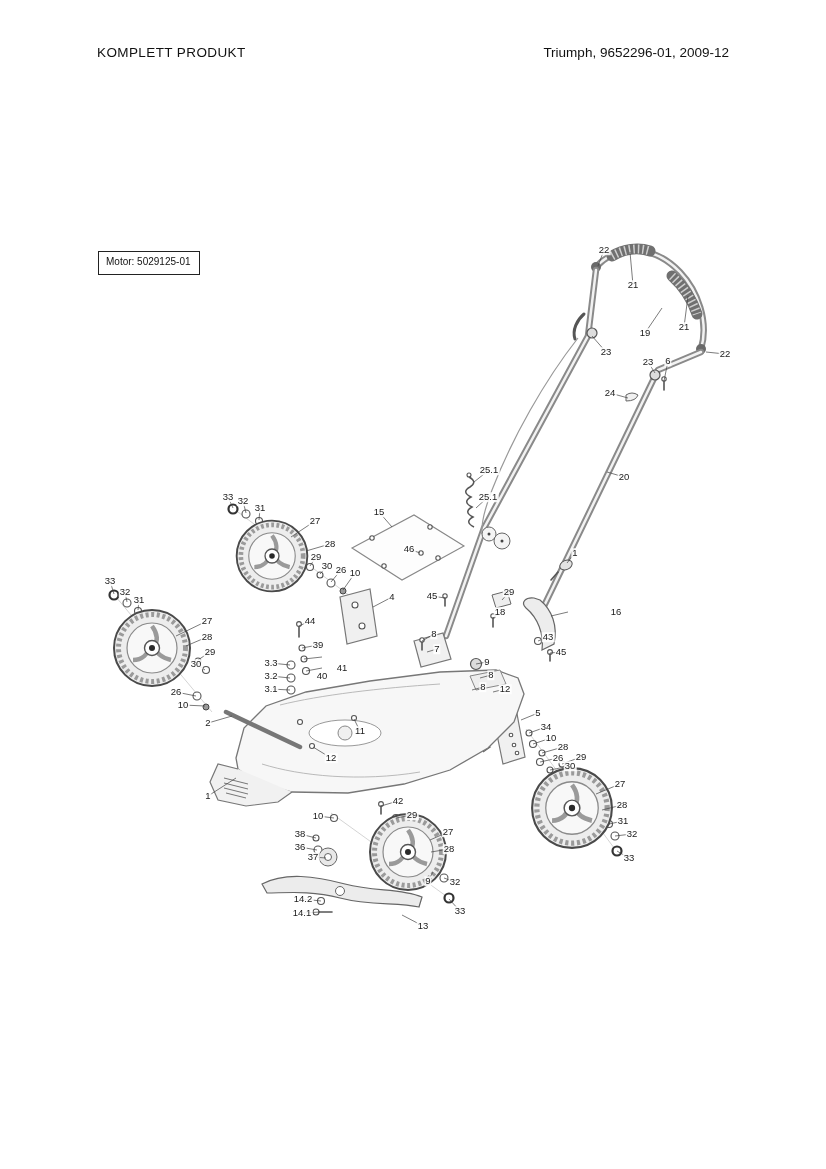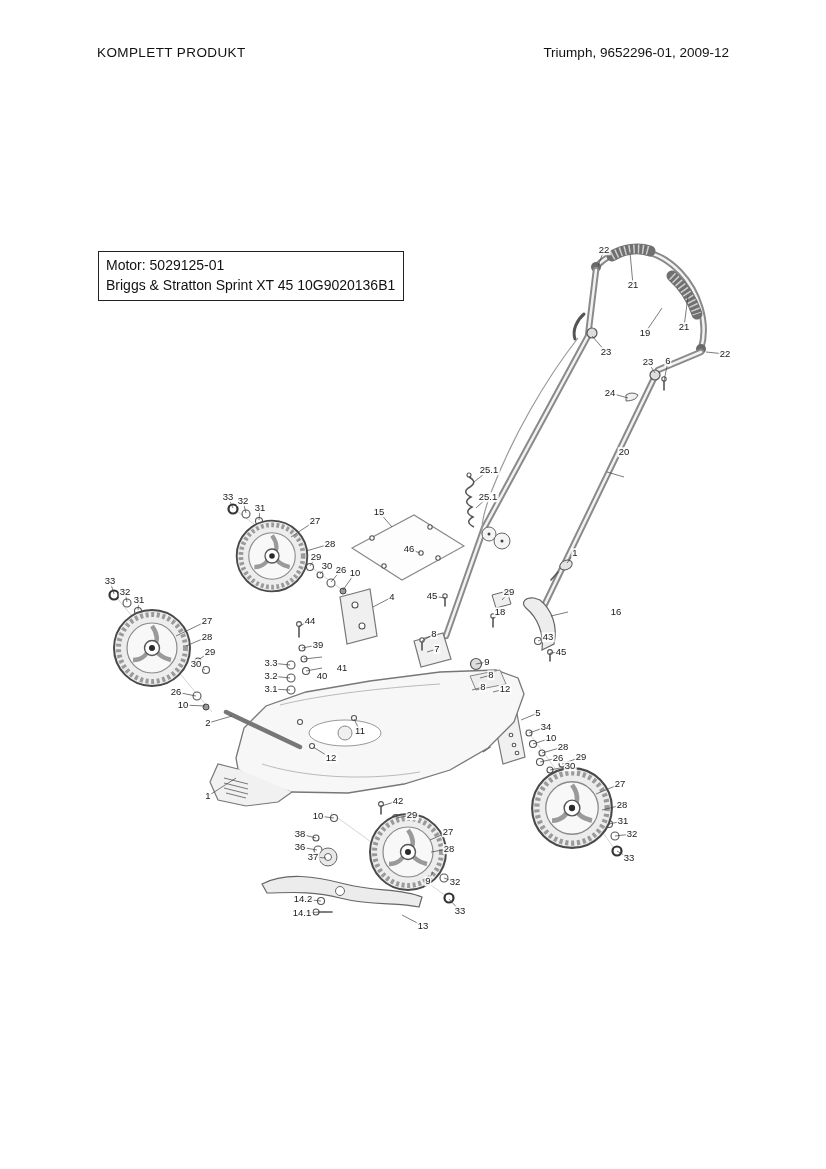--- a/index.html
+++ b/index.html
@@ -1,21 +1,21 @@
 <!DOCTYPE html>
 <html><head>
 <meta charset="utf-8">
 <style>
   html,body{margin:0;padding:0;background:#fff;}
   .page{position:relative;width:826px;height:1169px;background:#ffffff;
         font-family:"Liberation Sans",sans-serif;color:#111;overflow:hidden;}
   .hdr-title{position:absolute;left:97px;top:45px;font-size:13.5px;letter-spacing:.4px;}
   .hdr-ref{position:absolute;right:97px;top:45px;font-size:13.5px;}
   .motor-box{position:absolute;left:98px;top:251px;border:1px solid #222;
-             padding:3px 8px 4px 7px;font-size:14px;line-height:1.45;background:#fff;}
+             padding:3px 8px 4px 7px;font-size:10px;line-height:1.45;background:#fff;}
   svg.diagram{position:absolute;left:0;top:0;}
   #callout-layer{position:absolute;left:0;top:0;width:826px;height:1169px;pointer-events:none;}
   .callout{position:absolute;transform:translate(-50%,-50%);font-size:9.5px;line-height:1;
            color:#1a1a1a;background:rgba(255,255,255,.88);padding:0 1px;white-space:nowrap;}
   
   .tube{stroke:#8a8a8a;stroke-width:6.5;fill:none;stroke-linecap:round;stroke-linejoin:round;}
   .tubeHi{stroke:#f2f2f2;stroke-width:2.5;fill:none;stroke-linecap:round;stroke-linejoin:round;}
   .w{fill:#fff;stroke:#555;stroke-width:1.1;}
   .ring{fill:#fff;stroke:#333;stroke-width:2.2;}
   .knob{fill:#ddd;stroke:#555;stroke-width:1.2;}
@@ -27,21 +27,20 @@
 </head>
 <body>
 
 <div class="page">
 
   <span class="hdr-title">KOMPLETT PRODUKT</span>
   <span class="hdr-ref">Triumph, 9652296-01, 2009-12</span>
 
   <div class="motor-box">
     <div>Motor: 5029125-01</div>
-    <div>Briggs &amp; Stratton Sprint XT 45 10G9020136B1</div>
   </div>
 
   <svg class="diagram" width="826" height="1169" viewBox="0 0 826 1169" xmlns="http://www.w3.org/2000/svg">
     <defs>
       <g id="wheel">
         <circle r="38" fill="#ededed" stroke="#4a4a4a" stroke-width="2"></circle>
         <circle r="33.5" fill="none" stroke="#9a9a9a" stroke-width="5" stroke-dasharray="3 2.6"></circle>
         <circle r="25" fill="#f8f8f8" stroke="#8a8a8a" stroke-width="1.2"></circle>
         <path d="M0,-22 C6,-14 6,-6 2,-2 M19,12 C10,10 4,5 2,-2 M-19,12 C-10,12 -4,6 -2,-2" stroke="#9a9a9a" stroke-width="4.5" fill="none"></path>
         <circle r="7.5" fill="#fff" stroke="#555" stroke-width="1.4"></circle>
@@ -326,21 +325,21 @@
   <div id="callout-layer">
       <span class="callout" style="left: 604px; top: 250px;">22</span>
       <span class="callout" style="left: 633px; top: 285px;">21</span>
       <span class="callout" style="left: 645px; top: 333px;">19</span>
       <span class="callout" style="left: 684px; top: 327px;">21</span>
       <span class="callout" style="left: 725px; top: 354px;">22</span>
       <span class="callout" style="left: 606px; top: 352px;">23</span>
       <span class="callout" style="left: 648px; top: 362px;">23</span>
       <span class="callout" style="left: 668px; top: 361px;">6</span>
       <span class="callout" style="left: 610px; top: 393px;">24</span>
-      <span class="callout" style="left: 624px; top: 452px;">20</span>
+      <span class="callout" style="left: 624px; top: 477px;">20</span>
       <span class="callout" style="left: 489px; top: 470px;">25.1</span>
       <span class="callout" style="left: 488px; top: 497px;">25.1</span>
       <span class="callout" style="left: 379px; top: 512px;">15</span>
       <span class="callout" style="left: 409px; top: 549px;">46</span>
       <span class="callout" style="left: 575px; top: 553px;">1</span>
       <span class="callout" style="left: 509px; top: 592px;">29</span>
       <span class="callout" style="left: 568px; top: 612px; margin-left: 48px;">16</span>
       <span class="callout" style="left: 432px; top: 596px;">45</span>
       <span class="callout" style="left: 500px; top: 612px;">18</span>
       <span class="callout" style="left: 392px; top: 597px;">4</span>

